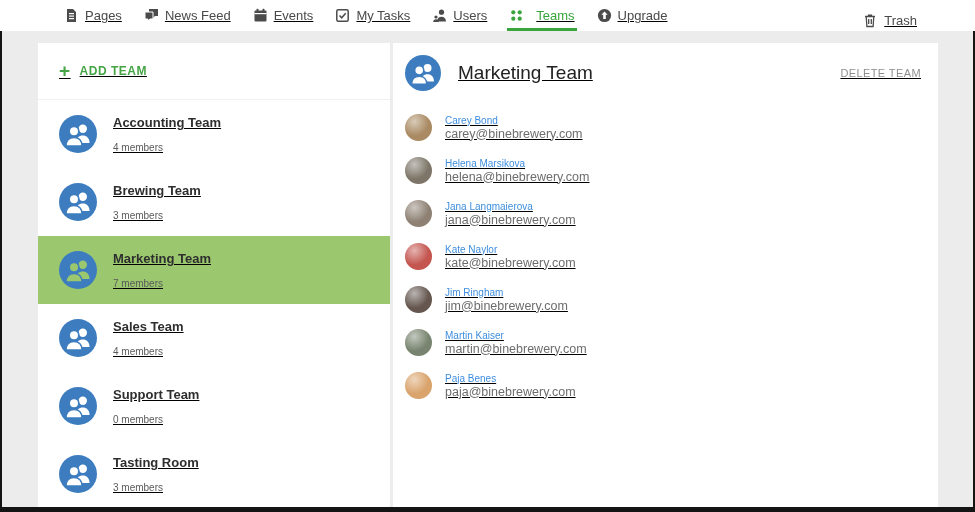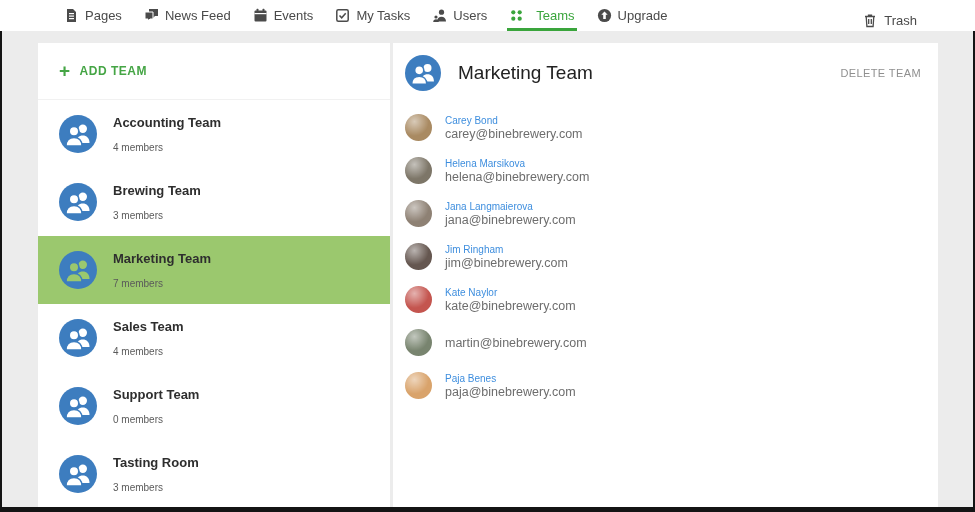--- a/index.html
+++ b/index.html
@@ -1,18 +1,18 @@
 <!DOCTYPE html>
 <html><head>
 <meta charset="utf-8">
 <style>
   * { margin:0; padding:0; box-sizing:border-box; }
   html,body { background:#fff; }
   body { font-family:"Liberation Sans","DejaVu Sans",sans-serif; }
-  .page { position:relative; width:975px; height:512px; background:#7f1d1d; overflow:hidden; }
+  .page { position:relative; width:975px; height:512px; background:#7f1d1d; overflow:hidden;text-decoration:underline; }
 
   
   .topnav { height:31px; background:#fff; display:flex; align-items:stretch; padding-left:62px; }
   .nav-item { display:flex; align-items:center; gap:6px; height:100%; padding:3px 2px 0 2px;
               border-bottom:3px solid transparent; cursor:pointer; }
   .nav-item + .nav-item { margin-left:18px; }
   .nav-label { font-size:13px; color:#4a4a4a; }
   .nav-item.active { border-bottom-color:#3aa53c;gap:12px; }
   .nav-item.active .nav-label { color:#3aa53c; }
   .nav-ic { display:inline-flex; width:15px; height:15px; }
@@ -302,38 +302,39 @@
 
           <div class="member-row">
             <span class="avatar" style="background: radial-gradient(circle at 35% 28%, rgba(255, 255, 255, 0.55), rgba(255, 255, 255, 0) 55%) rgb(142, 129, 116);"></span>
             <div>
               <div class="m-name">Jana Langmaierova</div>
               <div class="m-email">jana@binebrewery.com</div>
             </div>
           </div>
 
           <div class="member-row">
+            <span class="avatar" style="background: radial-gradient(circle at 35% 28%, rgba(255, 255, 255, 0.55), rgba(255, 255, 255, 0) 55%) rgb(196, 85, 79);"></span>
+            <div>
+              <div class="m-name">Kate Naylor</div>
+              <div class="m-email">kate@binebrewery.com</div>
+            </div>
+          </div>
+
+          <div class="member-row">
             <span class="avatar" style="background: radial-gradient(circle at 35% 28%, rgba(255, 255, 255, 0.55), rgba(255, 255, 255, 0) 55%) rgb(101, 87, 80);"></span>
             <div>
               <div class="m-name">Jim Ringham</div>
               <div class="m-email">jim@binebrewery.com</div>
             </div>
           </div>
 
           <div class="member-row">
-            <span class="avatar" style="background: radial-gradient(circle at 35% 28%, rgba(255, 255, 255, 0.55), rgba(255, 255, 255, 0) 55%) rgb(196, 85, 79);"></span>
-            <div>
-              <div class="m-name">Kate Naylor</div>
-              <div class="m-email">kate@binebrewery.com</div>
-            </div>
-          </div>
-
-          <div class="member-row">
             <span class="avatar" style="background: radial-gradient(circle at 35% 28%, rgba(255, 255, 255, 0.55), rgba(255, 255, 255, 0) 55%) rgb(120, 132, 111);"></span>
             <div>
+              <div class="m-name">Martin Kaiser</div>
               <div class="m-email">martin@binebrewery.com</div>
             </div>
           </div>
 
           <div class="member-row">
             <span class="avatar" style="background: radial-gradient(circle at 35% 28%, rgba(255, 255, 255, 0.55), rgba(255, 255, 255, 0) 55%) rgb(217, 163, 107);"></span>
             <div>
               <div class="m-name">Paja Benes</div>
               <div class="m-email">paja@binebrewery.com</div>
             </div>

